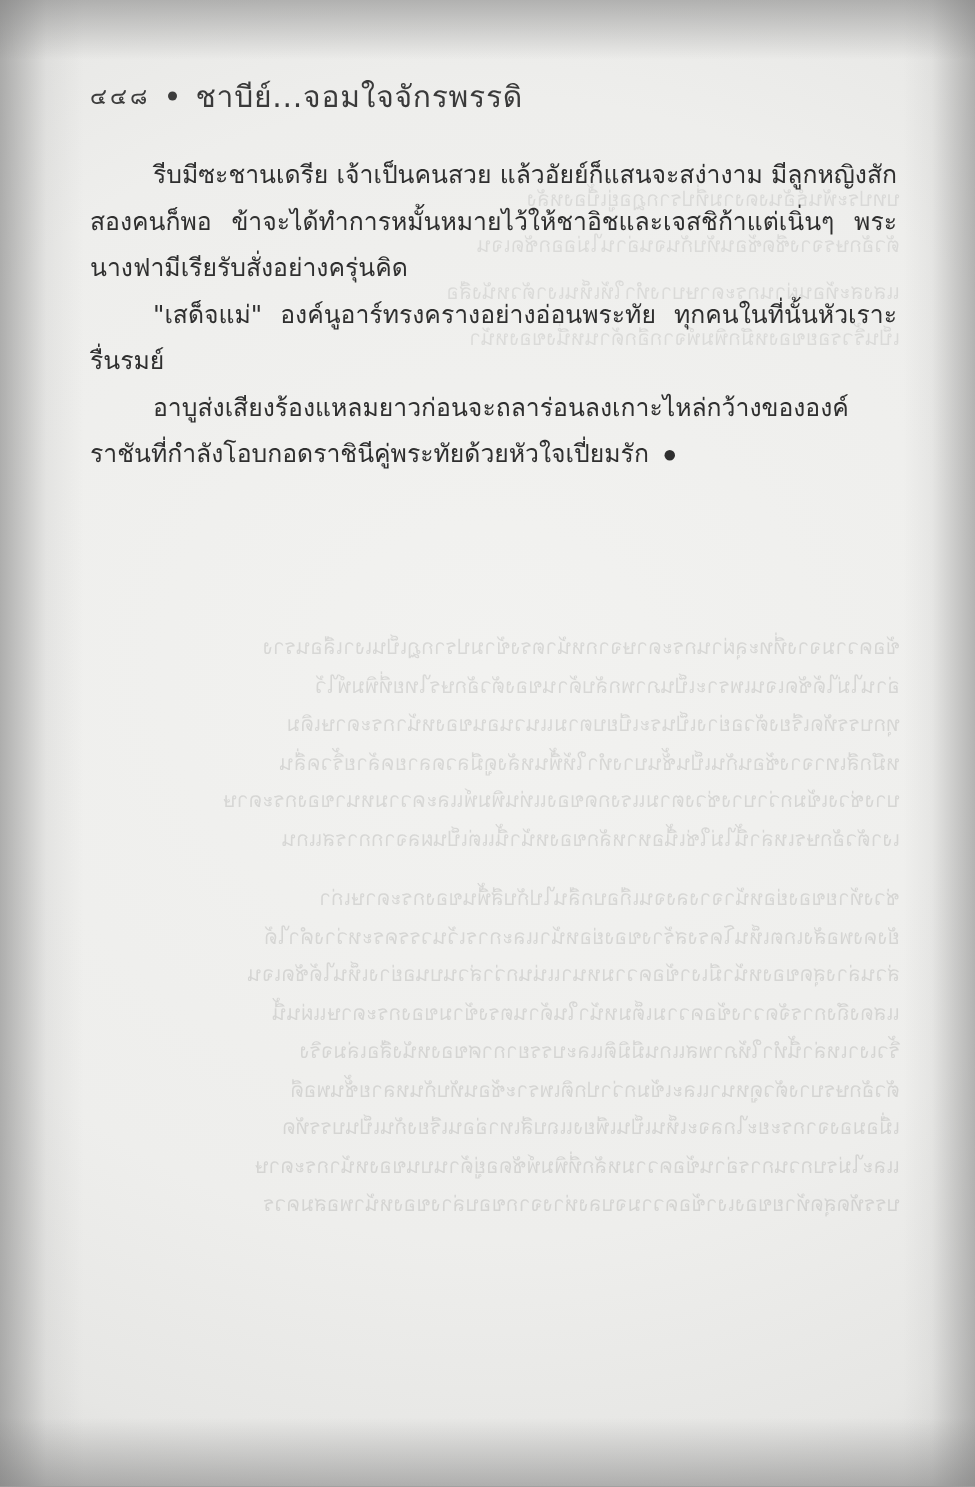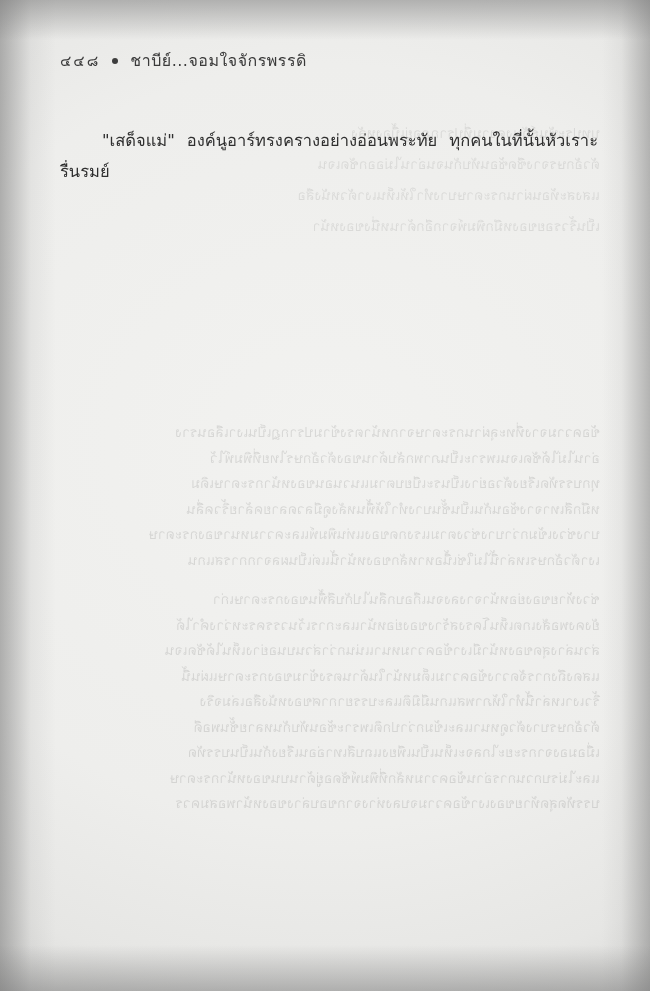--- a/index.html
+++ b/index.html
@@ -51,41 +51,41 @@
     top: 40px;
     bottom: 40px;
   }
 
   
   .running-head {
     display: flex;
     align-items: center;
     gap: 10px;
     margin-top: 8px;
-    margin-bottom: 52px;
+    margin-bottom: 21px;
     color: #3a3a3a;
     font-size: 15.5px;
     letter-spacing: 0.5px;
     text-align: right;
   }
   .folio {
     font-size: 15px;
     color: #3d3d3d;
     letter-spacing: 2px;
   }
   .head-dot {
     width: 6px;
     height: 6px;
     border-radius: 50%;
     background: #3d3d3d;
     display: inline-block;
     margin: 0 2px;
   }
   .head-title {
-    font-size: 16px;
+    font-size: 20px;
     color: #3a3a3a;
   }
 
   
   .body-text {
     color: #2f2f2f;
     font-size: 16.5px;
     line-height: 31px;
     text-align: justify;
     text-justify: inter-word;
@@ -156,21 +156,23 @@
 
   <div class="content">
 
     <div class="running-head">
       <span class="folio">๔๔๘</span>
       <span class="head-dot"></span>
       <span class="head-title">ชาบีย์...จอมใจจักรพรรดิ</span>
     </div>
 
     <div class="body-text">
+      <p class="indent">รีบมีซะชานเดรีย เจ้าเป็นคนสวย แล้วอัยย์ก็แสนจะสง่างาม มีลูกหญิงสักสองคนก็พอ ข้าจะได้ทำการหมั้นหมายไว้ให้ชาอิชและเจสชิก้าแต่เนิ่นๆ พระนางฟามีเรียรับสั่งอย่างครุ่นคิด</p>
       <p class="indent">"เสด็จแม่" องค์นูอาร์ทรงครางอย่างอ่อนพระทัย ทุกคนในที่นั้นหัวเราะรื่นรมย์</p>
+      <p class="indent"><span>อาบูส่งเสียงร้องแหลมยาวก่อนจะถลาร่อนลงเกาะไหล่กว้างขององค์ราชันที่กำลังโอบกอดราชินีคู่พระทัยด้วยหัวใจเปี่ยมรัก</span><span class="end-dot"></span></p>
     </div>
 
   </div>
 
   <div class="showthrough">
     <p>ข้อความจางที่ทะลุผ่านกระดาษจากหน้าตรงข้ามปรากฏเป็นเงาเลือนราง</p>
     <p>อ่านไม่ได้ชัดเจนเพราะเป็นภาพกลับด้านของตัวอักษรไทยที่พิมพ์ไว้</p>
     <p>ทุกบรรทัดเรียงตัวอย่างเป็นระเบียบตามแนวนอนของหน้ากระดาษเดิม</p>
     <p>หมึกสีเทาจางซ้อนกันเป็นชั้นบางทำให้พื้นหลังดูมีลวดลายคล้ายริ้วคลื่น</p>
     <p>บางช่วงเข้มกว่าบางช่วงตามแรงกดของแท่นพิมพ์และความหนาของกระดาษ</p>

